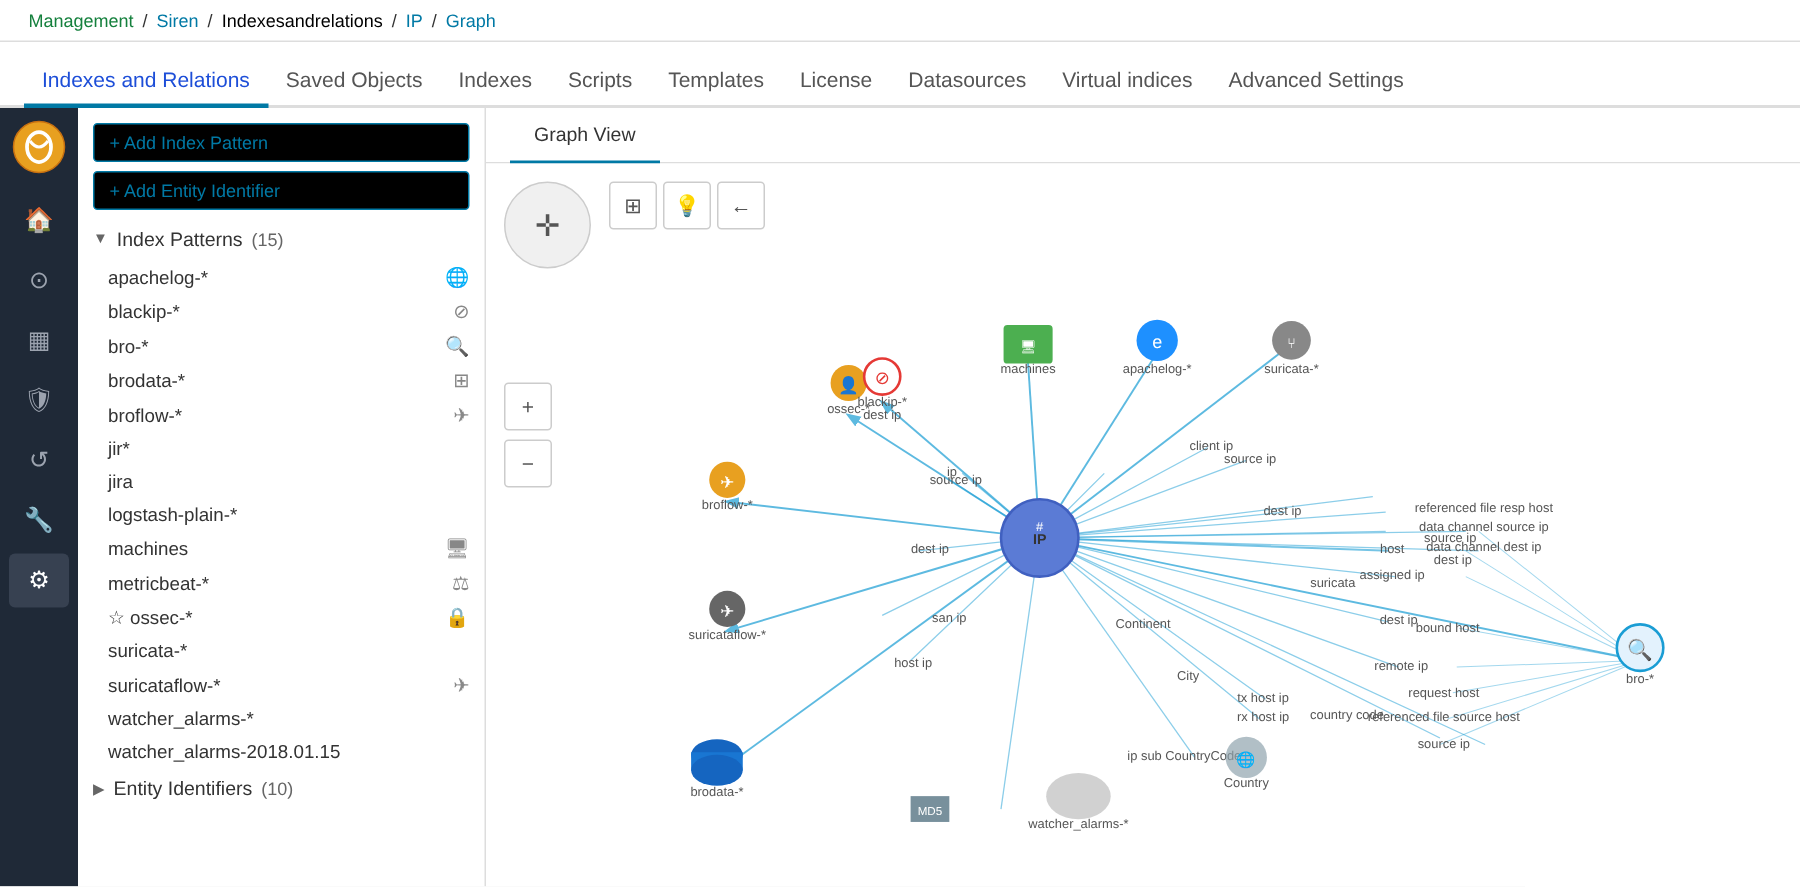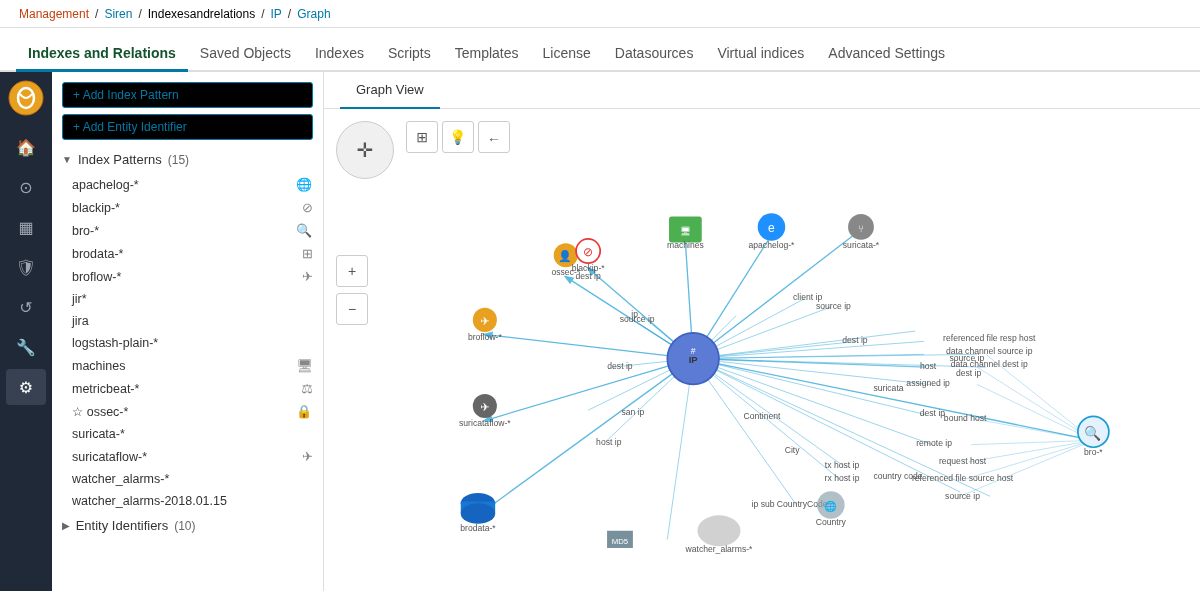--- a/index.html
+++ b/index.html
@@ -30,22 +30,22 @@
     .nav-tab {
       padding: 8px 12px;
       cursor: pointer;
       font-size: 14px;
       color: #555;
       border-bottom: 3px solid transparent;
       margin-bottom: -2px;
       white-space: nowrap;
     }
     .nav-tab.active {
-      color: #14532d;
-      font-weight: 700;
+      color: #1d4ed8;
+      font-weight: 400;
       border-bottom: 3px solid #0079a5;
     }
 
     
     .main-layout {
       display: flex;
       flex: 1;
       overflow: hidden;
     }
 
@@ -185,21 +185,21 @@
     .node-label-small {
       font-size: 10px;
       fill: #555;
       text-anchor: middle;
     }
   </style>
 </head>
 <body>
 
 <div class="breadcrumb-bar">
-  <span style="color:#c2410c; cursor:pointer">Management</span>
+  <span style="color:#15803d; cursor:pointer">Management</span>
   <span>/</span>
   <span style="color:#0079a5; cursor:pointer">Siren</span>
   <span>/</span>
   <span style="color:#000000; cursor:pointer">Indexesandrelations</span>
   <span>/</span>
   <span style="color:#0079a5; cursor:pointer">IP</span>
   <span>/</span>
   <span style="color:#0079a5; cursor:pointer">Graph</span>
 </div>
 

